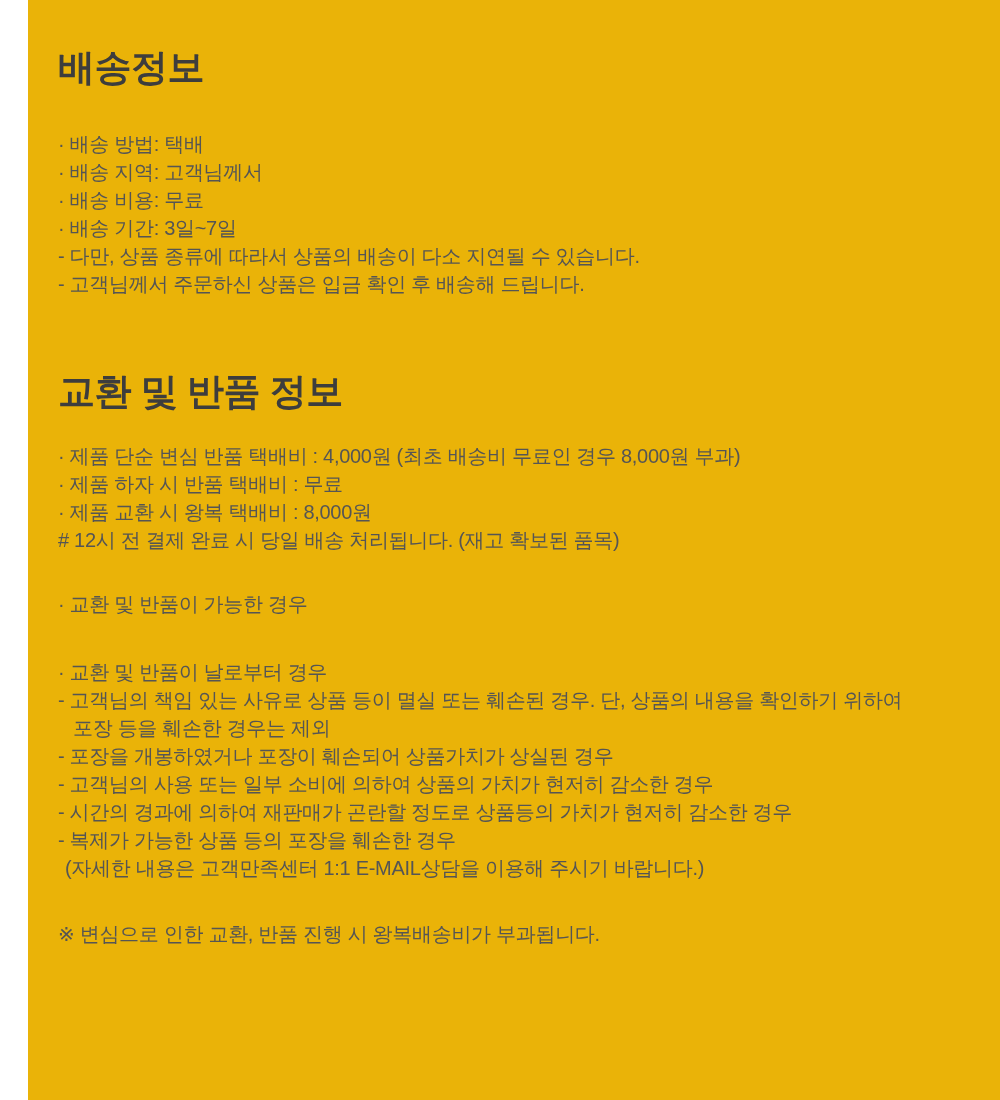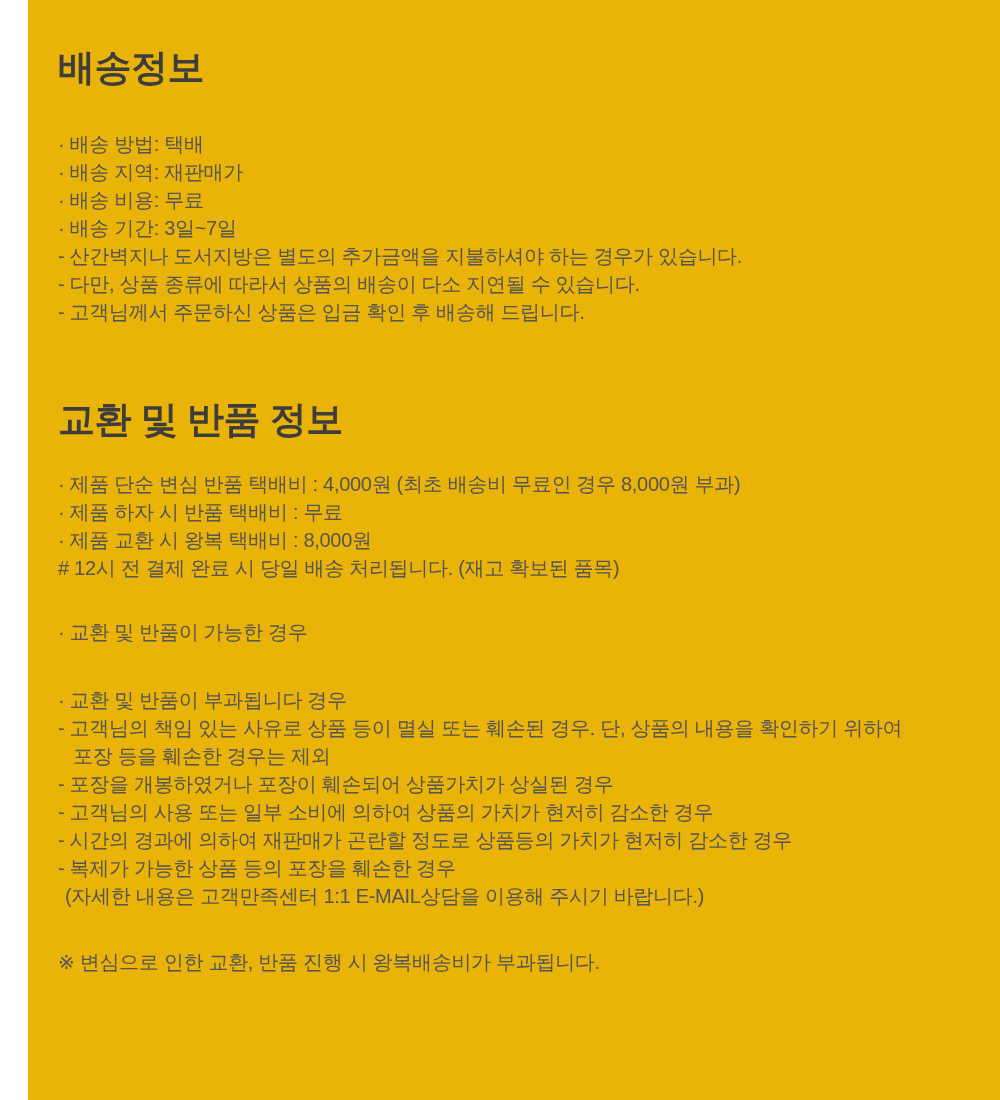--- a/index.html
+++ b/index.html
@@ -49,45 +49,44 @@
 </style>
 </head>
 <body>
 
 <div class="page">
 
   <section>
     <h2 class="section-title">배송정보</h2>
     <div class="lines shipping-lines">
       <div class="line">· 배송 방법: 택배</div>
-      <div class="line">· 배송 지역: 재판매가</div>
+      <div class="line">· 배송 지역: 고객님께서</div>
       <div class="line">· 배송 비용: 무료</div>
       <div class="line">· 배송 기간: 3일~7일</div>
-      <div class="line">- 산간벽지나 도서지방은 별도의 추가금액을 지불하셔야 하는 경우가 있습니다.</div>
       <div class="line">- 다만, 상품 종류에 따라서 상품의 배송이 다소 지연될 수 있습니다.</div>
       <div class="line">- 고객님께서 주문하신 상품은 입금 확인 후 배송해 드립니다.</div>
     </div>
   </section>
 
   <section>
     <h2 class="section-title title-exchange">교환 및 반품 정보</h2>
 
     <div class="lines fee-lines">
       <div class="line">· 제품 단순 변심 반품 택배비 : 4,000원 (최초 배송비 무료인 경우 8,000원 부과)</div>
       <div class="line">· 제품 하자 시 반품 택배비 : 무료</div>
       <div class="line">· 제품 교환 시 왕복 택배비 : 8,000원</div>
       <div class="line"># 12시 전 결제 완료 시 당일 배송 처리됩니다. (재고 확보된 품목)</div>
     </div>
 
     <div class="lines possible-lines">
       <div class="line">· 교환 및 반품이 가능한 경우</div>
     </div>
 
     <div class="lines impossible-lines">
-      <div class="line">· 교환 및 반품이 부과됩니다 경우</div>
+      <div class="line">· 교환 및 반품이 날로부터 경우</div>
       <div class="line">- 고객님의 책임 있는 사유로 상품 등이 멸실 또는 훼손된 경우. 단, 상품의 내용을 확인하기 위하여</div>
       <div class="line indent-wrap">포장 등을 훼손한 경우는 제외</div>
       <div class="line">- 포장을 개봉하였거나 포장이 훼손되어 상품가치가 상실된 경우</div>
       <div class="line">- 고객님의 사용 또는 일부 소비에 의하여 상품의 가치가 현저히 감소한 경우</div>
       <div class="line">- 시간의 경과에 의하여 재판매가 곤란할 정도로 상품등의 가치가 현저히 감소한 경우</div>
       <div class="line">- 복제가 가능한 상품 등의 포장을 훼손한 경우</div>
       <div class="line indent-paren">(자세한 내용은 고객만족센터 1:1 E-MAIL상담을 이용해 주시기 바랍니다.)</div>
     </div>
 
     <div class="lines notice-line">

